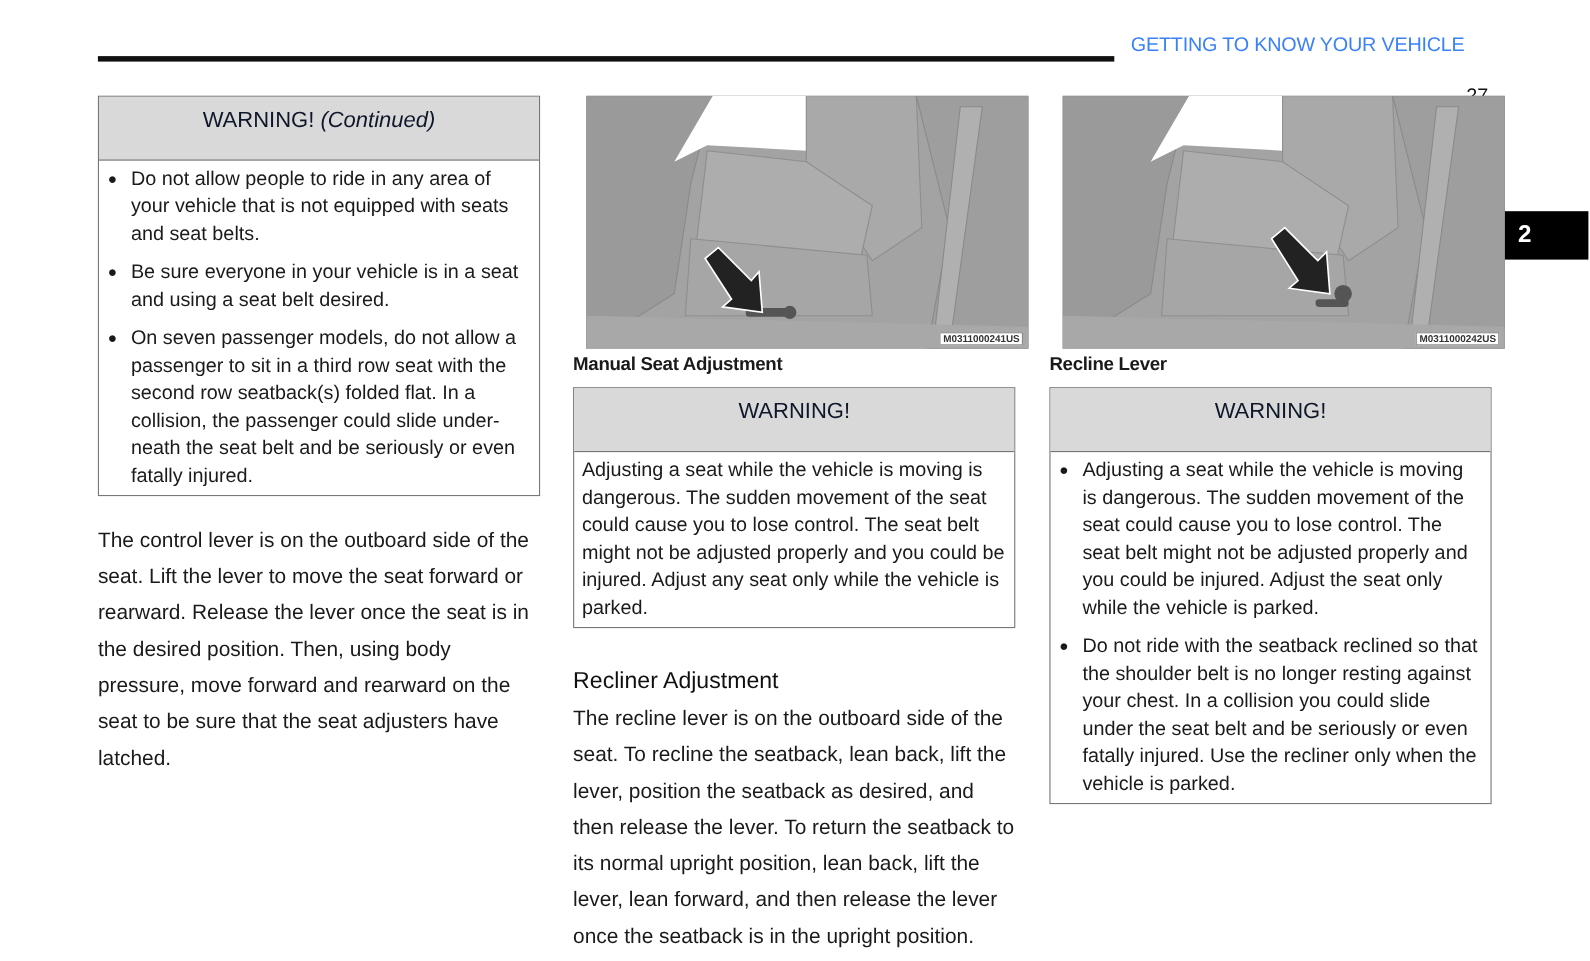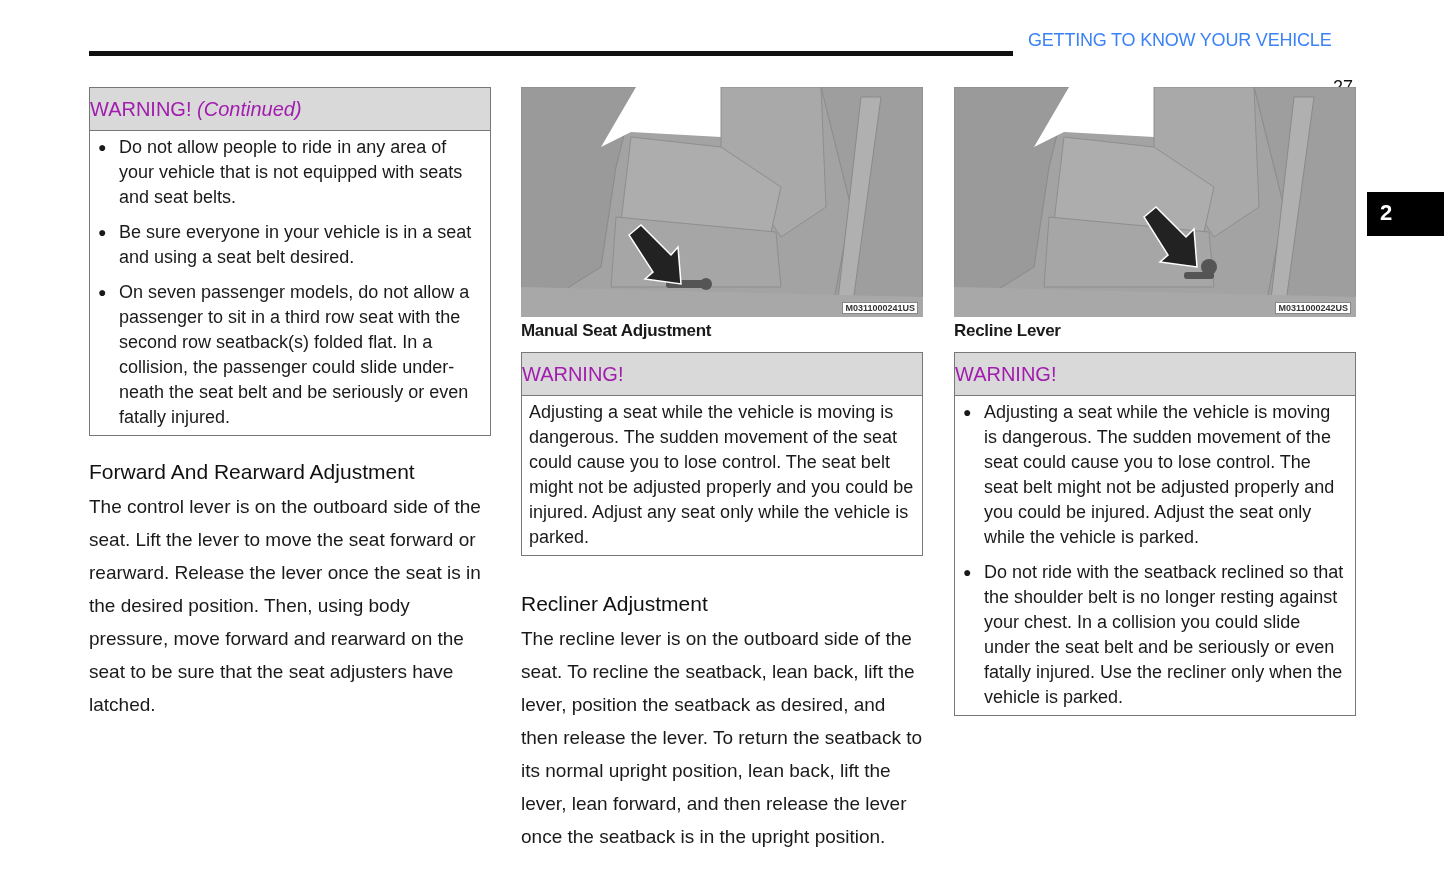--- a/index.html
+++ b/index.html
@@ -10,30 +10,30 @@
     .header-title { position: absolute; left: 1028px; top: 30px; font-size: 18px; color: #3b82f6; letter-spacing: -0.2px; }
     .page-number { position: absolute; left: 1333px; top: 38px; font-size: 18px; color: #111; margin-top: 39px; }
     .chapter-tab { position: absolute; left: 1367px; top: 192px; width: 77px; height: 44px; background: #000; color: #fff; font-weight: bold; font-size: 22px; padding: 8px 0 0 13px; }
 
     .col { position: absolute; top: 87px; width: 402px; }
     .col-1 { left: 89px; }
     .col-2 { left: 521px; }
     .col-3 { left: 954px; }
 
     .warn-box { border: 1px solid #777; background: #fff; }
-    .warn-head { background: #d9d9d9; border-bottom: 1px solid #777; height: 43px; font-size: 20px; padding-top: 10px; color: #a21caf; }
+    .warn-head { background: #d9d9d9; border-bottom: 1px solid #777; height: 58px; text-align: center; font-size: 20px; padding-top: 10px; color: #0f172a; }
     .warn-head .cont { font-style: italic; }
     .warn-body { padding: 4px 8px 5px 8px; font-size: 18px; line-height: 25px; }
     .warn-body.plain { padding: 4px 6px 5px 7px; }
     .bullet { display: flex; margin-bottom: 10px; }
     .bullet:last-child { margin-bottom: 0; }
     .bullet .dot { flex: 0 0 21px; font-size: 14px; line-height: 25px; }
     .bullet .txt { flex: 1; }
 
-    .photo { position: relative; width: 402px; height: 230px; background: #9c9c9c; overflow: hidden; }
+    .photo { position: relative; width: 402px; height: 230px; background: #9c9c9c; overflow: hidden; margin-left: 12px; }
     .photo svg { position: absolute; left: 0; top: 0; }
     .photo-code { position: absolute; right: 5px; bottom: 3px; background: #fff; border: 1px solid #888; font-size: 9px; font-weight: bold; padding: 0 2px; color: #333; }
     .caption { font-weight: bold; font-size: 17px; margin-top: 4px; letter-spacing: -0.3px; }
 
     .section-heading { font-size: 21px; margin-bottom: 6px; color: #111; }
     .body-text { font-size: 19px; line-height: 33px; }
   </style>
 </head>
 <body>
 
@@ -57,21 +57,20 @@
           <span class="dot">●</span>
           <span class="txt">Be sure everyone in your vehicle is in a seat and using a seat belt desired.</span>
         </div>
       <div class="bullet">
           <span class="dot">●</span>
           <span class="txt">On seven passenger models, do not allow a passenger to sit in a third row seat with the second row seatback(s) folded flat. In a collision, the passenger could slide under-neath the seat belt and be seriously or even fatally injured.</span>
         </div>
     </div>
   </div>
   <div style="margin-top:24px">
-    <div class="section-heading">Forward And Rearward Adjustment</div>
     <div class="body-text">The control lever is on the outboard side of the seat. Lift the lever to move the seat forward or rearward. Release the lever once the seat is in the desired position. Then, using body pressure, move forward and rearward on the seat to be sure that the seat adjusters have latched.</div>
   </div>
 </div>
 
 <div class="col col-2">
   <div class="photo">
     <svg width="402" height="230" viewBox="0 0 402 230">
       <rect width="402" height="230" fill="#a3a3a3"></rect>
       <path d="M0 0 L115 0 L95 80 L80 180 L0 230 Z" fill="#9a9a9a" stroke="#8a8a8a"></path>
       <path d="M115 0 L200 0 L200 50 L110 45 L80 60 Z" fill="#fff"></path>

